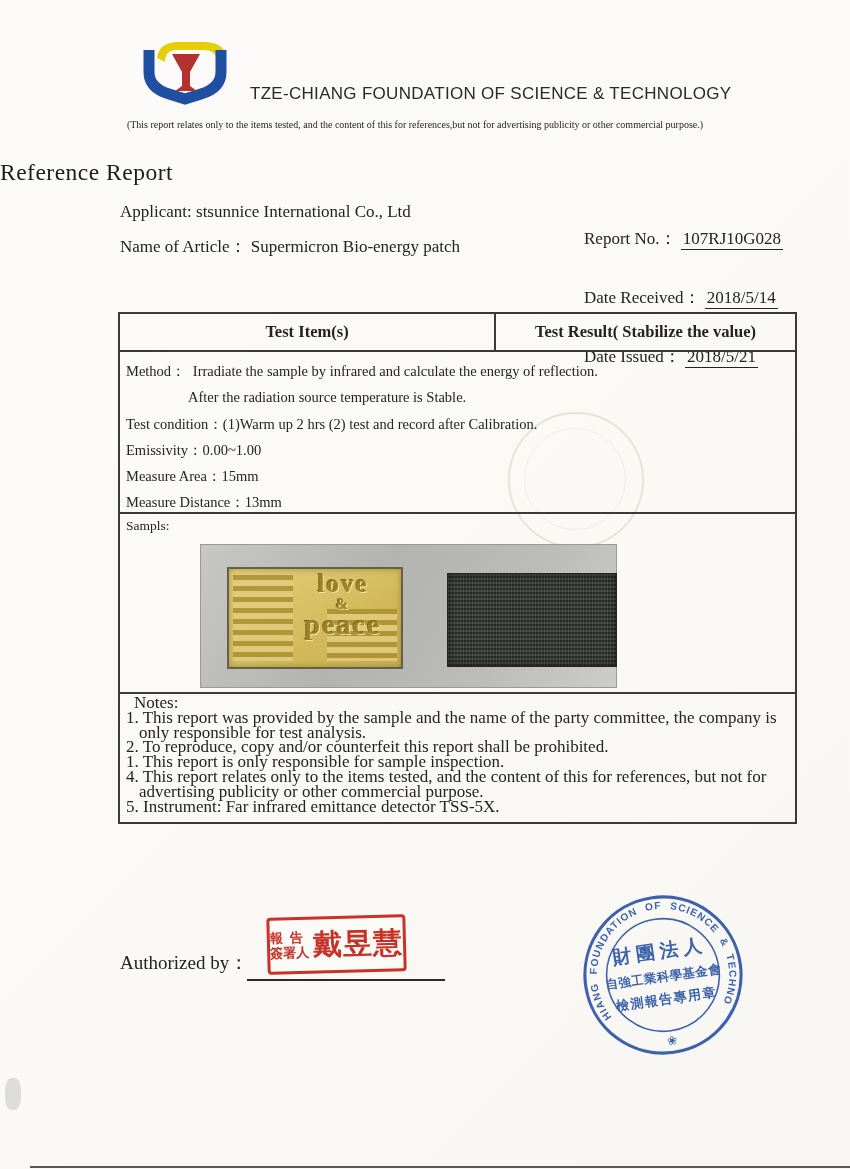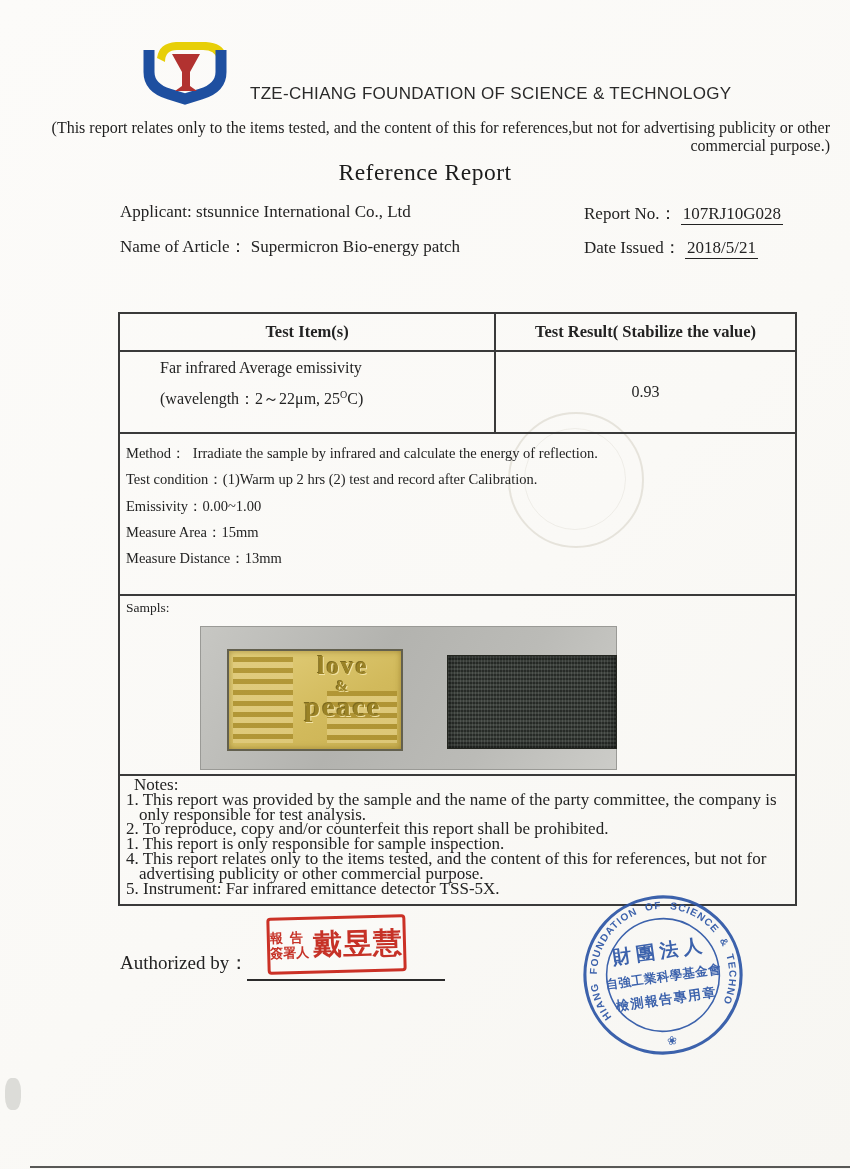--- a/index.html
+++ b/index.html
@@ -6,27 +6,27 @@
   .page{
     position:relative; width:850px; height:1169px; margin:0 auto;
     background:linear-gradient(135deg,#fcfbf9 0%,#faf9f6 55%,#f7f6f2 100%);
     font-family:"Liberation Serif","DejaVu Serif",serif;
     color:#232323; overflow:hidden;
   }
   
   .logo{position:absolute;left:134px;top:30px;width:112px;height:80px;}
   .orgzh{position:absolute;left:248px;top:40px;width:520px;font-size:37px;letter-spacing:1px;color:#3c3c3c;white-space:nowrap;}
   .orgen{position:absolute;left:250px;top:84px;width:520px;font-family:"Liberation Sans","DejaVu Sans",sans-serif;font-size:17px;letter-spacing:.3px;color:#2a2a2a;white-space:nowrap;}
-  .disclaimer{position:absolute;left:0;top:119px;width:830px;text-align:right;font-size:16px;color:#1e1e1e;}
-  .rtitle{position:absolute;left:0;top:159px;width:850px;text-align:center;font-size:23.5px;letter-spacing:.5px;color:#1c1c1c;}
+  .disclaimer{position:absolute;left:0;top:119px;width:830px;text-align:center;font-size:10px;color:#1e1e1e;}
+  .rtitle{position:absolute;left:0;top:159px;width:850px;text-align:left;font-size:23.5px;letter-spacing:.5px;color:#1c1c1c;}
   
   .info-left{position:absolute;left:120px;top:202px;font-size:17px;}
   .info-left .row{height:33px;white-space:nowrap;}
   .info-right{position:absolute;left:584px;top:202px;font-size:17px;}
-  .info-right .row{height:34px;white-space:nowrap;}
+  .info-right .row{height:34px;white-space:nowrap;margin-top:25px;}
   .info-right .row.gap{}
   .uval{border-bottom:1.6px solid #222;padding:0 2px 1px 2px;}
   
   .rtable{position:absolute;left:118px;top:312px;width:675px;border:2px solid #3a3a3a;background:transparent;}
   .trow{display:flex;border-bottom:2px solid #3a3a3a;}
   .trow:last-child{border-bottom:none;}
   .hcell{height:36px;display:flex;align-items:center;justify-content:center;font-weight:bold;font-size:16.5px;}
   .cell-l{width:376px;border-right:2px solid #3a3a3a;box-sizing:border-box;}
   .cell-r{flex:1;}
   .item-cell{height:80px;box-sizing:border-box;padding:7px 0 0 40px;font-size:16px;}
@@ -108,46 +108,42 @@
       <span>Name of Article：</span>
       <span>Supermicron Bio-energy patch</span>
     </div>
   </div>
 
   <div class="info-right">
     <div class="row">
       <span>Report No.：</span>
       <span class="uval">107RJ10G028</span>
     </div>
+    <div class="row">
+      <span>Date Received：</span>
+      <span class="uval">2018/5/14</span>
+    </div>
     <div class="row gap">
       <span>Date Issued：</span>
       <span class="uval">2018/5/21</span>
     </div>
   </div>
 
   <div class="watermark1"></div>
   <div class="watermark2"></div>
 
   <div class="rtable">
     <div class="trow">
       <div class="hcell cell-l">Test Item(s)</div>
       <div class="hcell cell-r">Test Result( Stabilize the value)</div>
     </div>
     <div class="trow">
-      <div class="item-cell cell-l">
-        <div class="l1">Far infrared Average emissivity</div>
-        <div class="l2">
-          <span>(wavelength：2～22μm, 25</span><sup>O</sup><span>C)</span>
-        </div>
-      </div>
-      <div class="result-cell cell-r">0.93</div>
-    </div>
-    <div class="trow">
       <div class="method-box" style="width:100%;">
         <div class="mline">Method：  Irradiate the sample by infrared and calculate the energy of reflection.</div>
+        <div class="mline indent">After the radiation source temperature is Stable.</div>
         <div class="mline">Test condition：(1)Warm up 2 hrs (2) test and record after Calibration.</div>
         <div class="mline">Emissivity：0.00~1.00</div>
         <div class="mline">Measure Area：15mm</div>
         <div class="mline">Measure Distance：13mm</div>
       </div>
     </div>
     <div class="trow">
       <div class="samples-box" style="width:100%;">
         <div>Sampls:</div>
         <div class="photo">

